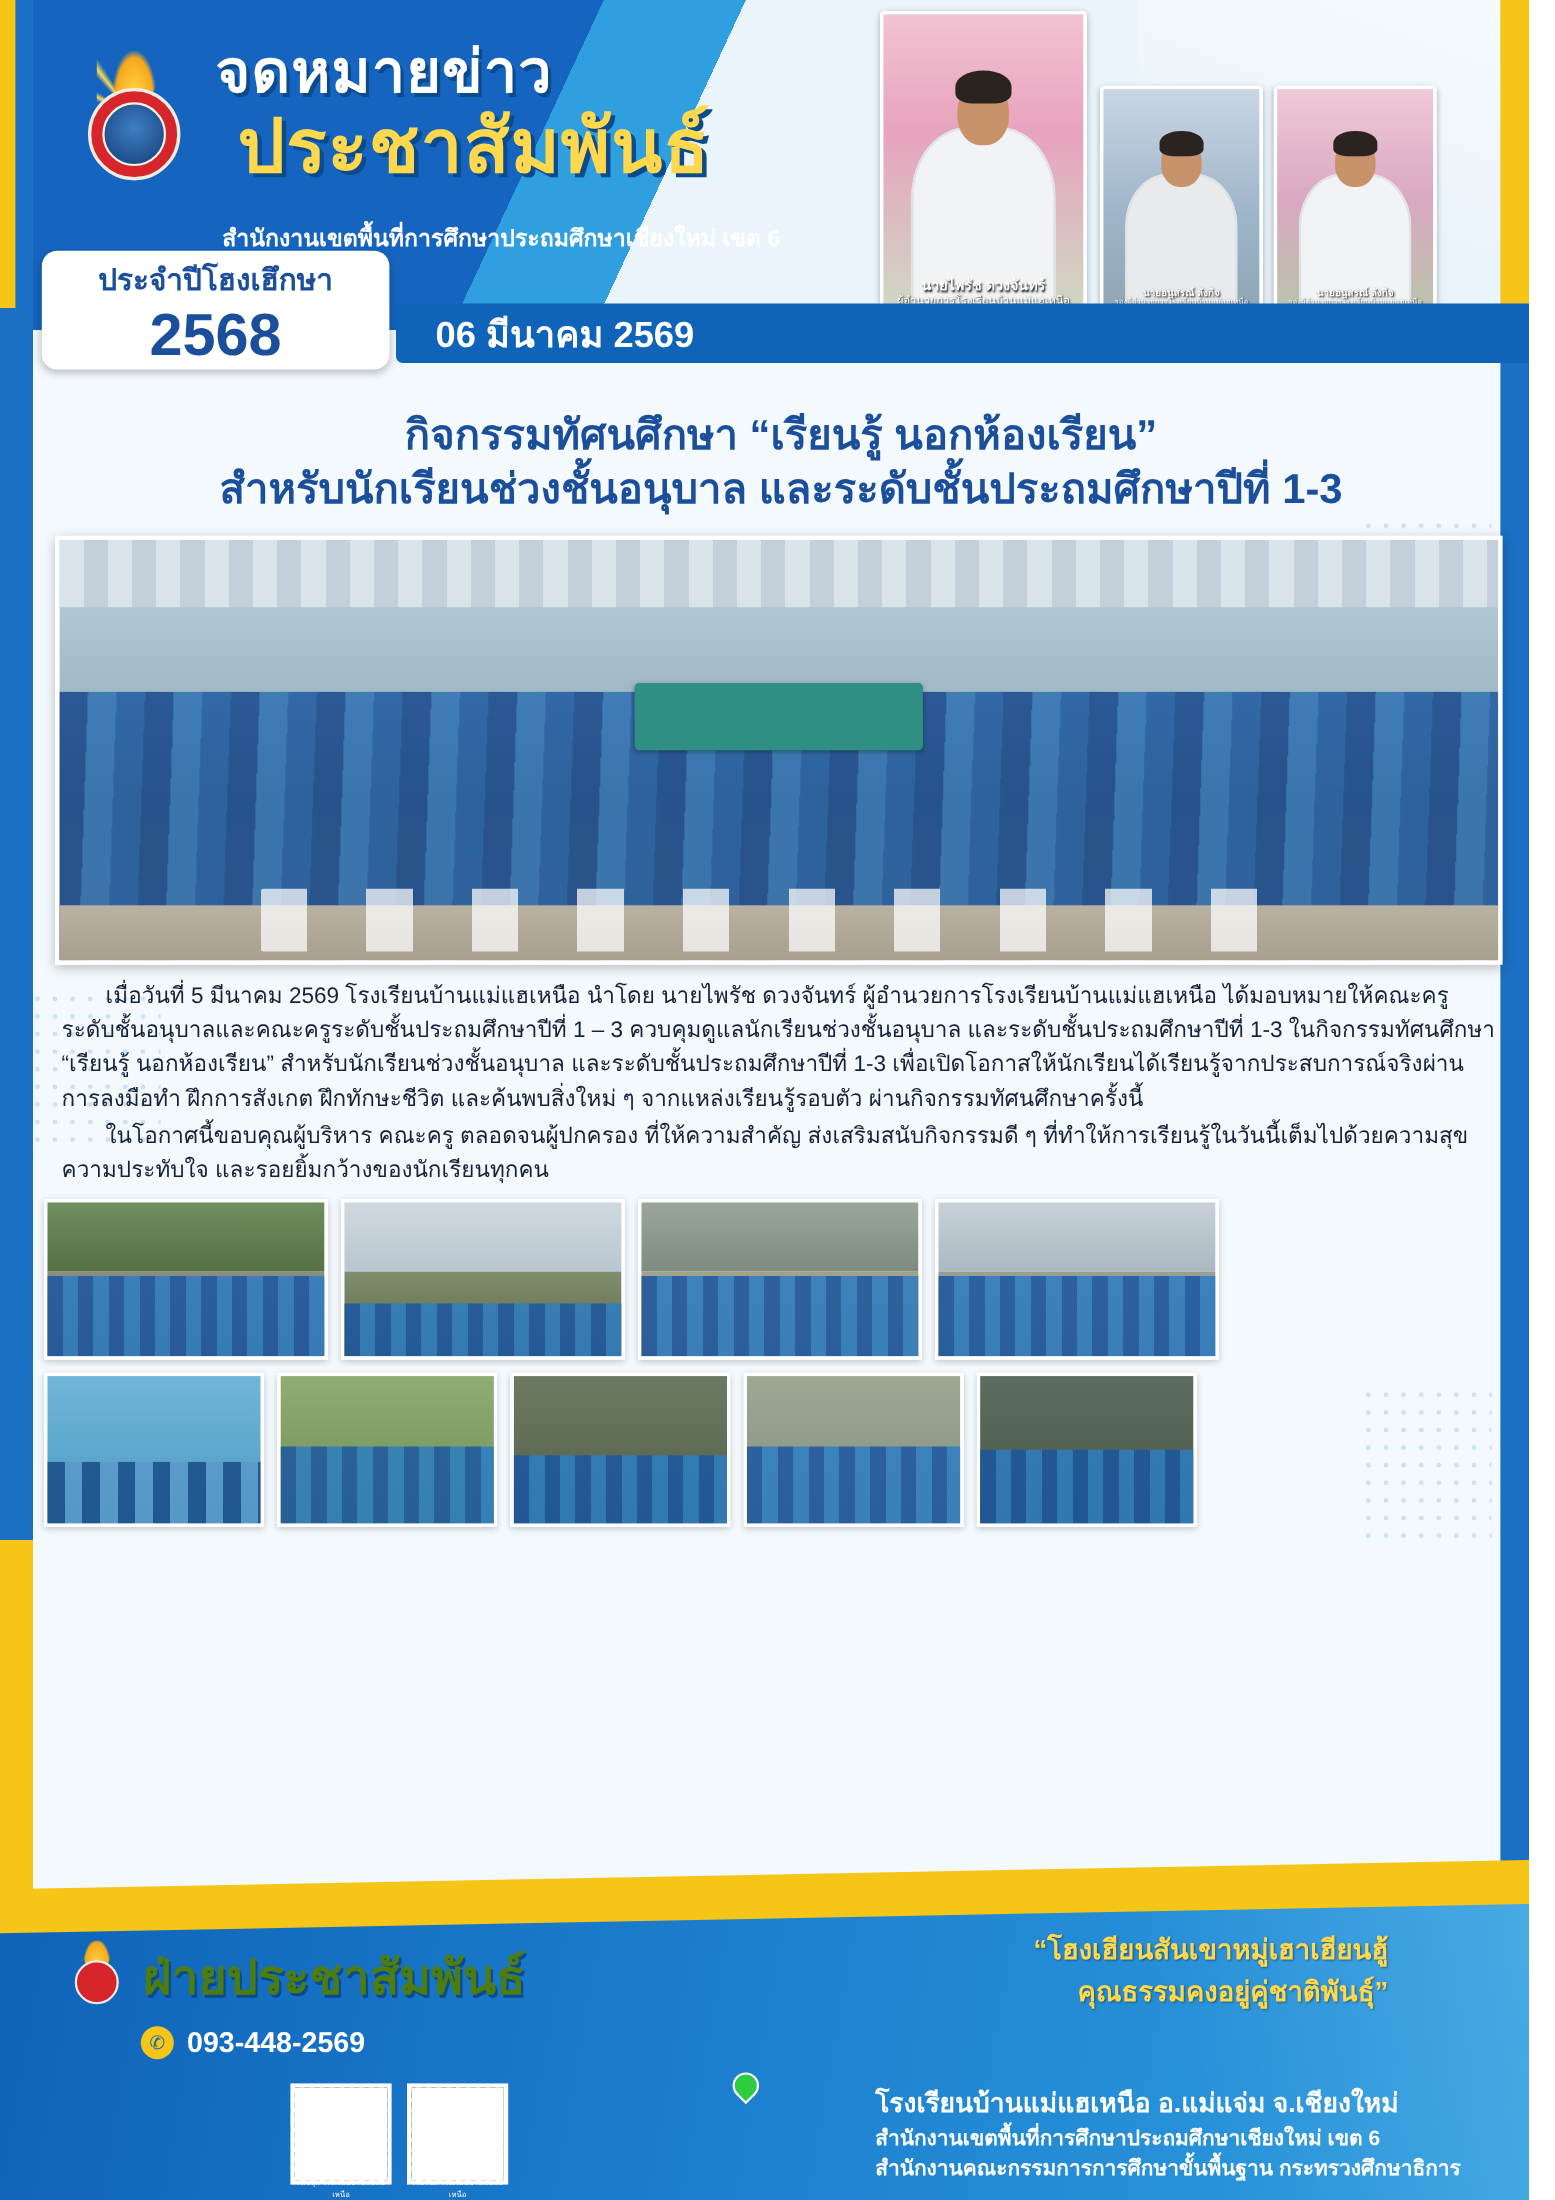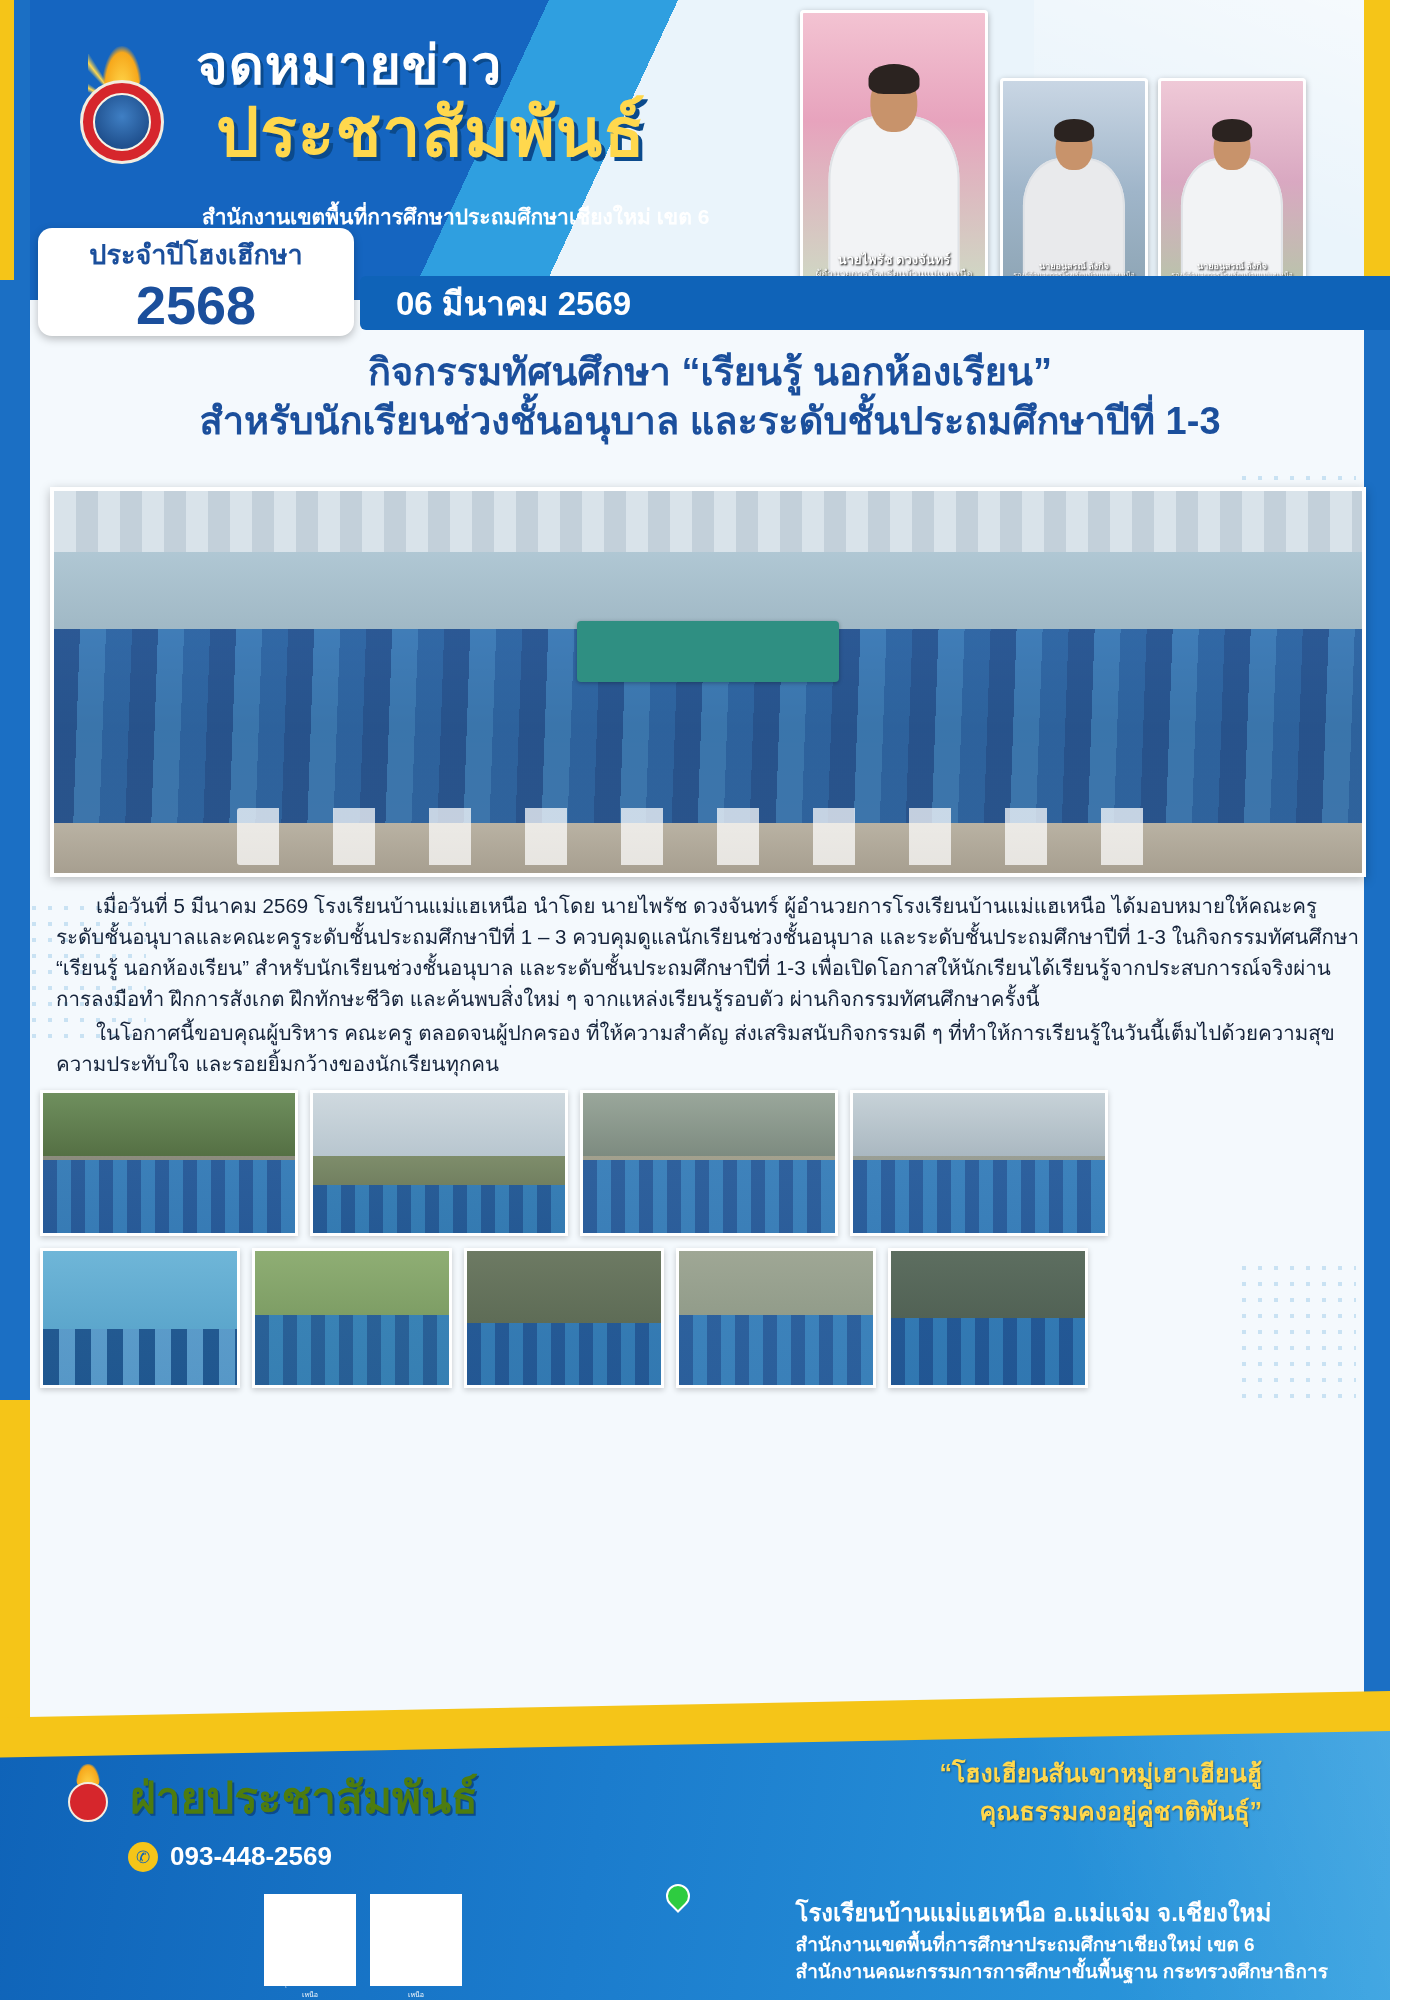--- a/index.html
+++ b/index.html
@@ -161,21 +161,21 @@
     background:#0f63b8; border-radius:6px 0 0 6px;
     display:flex; align-items:center;
   }
   .date-text { color:#ffffff; font-size:33px; font-weight:bold; padding-left:36px; }
 
   
   .headline {
     position:absolute; left:60px; top:348px; width:1300px; text-align:center;
     color:#1b4f9c; font-weight:bold; line-height:1.3;
   }
-  .headline .l1 { font-size:38px; }
+  .headline .l1 { font-size:38px;margin-top:24px; }
   .headline .l2 { font-size:38px; }
 
   
   .hero {
     position:absolute; left:50px; top:487px; width:1316px; height:390px;
     border:4px solid #ffffff; box-shadow:0 3px 10px rgba(0,0,0,.25); overflow:hidden;
     background:linear-gradient(180deg,#bcd3df 0%, #9fb7c4 38%, #8c9a90 62%, #b9b3a4 100%);
   }
   .hero-banner {
     position:absolute; left:40%; top:34%; width:20%; height:16%;

